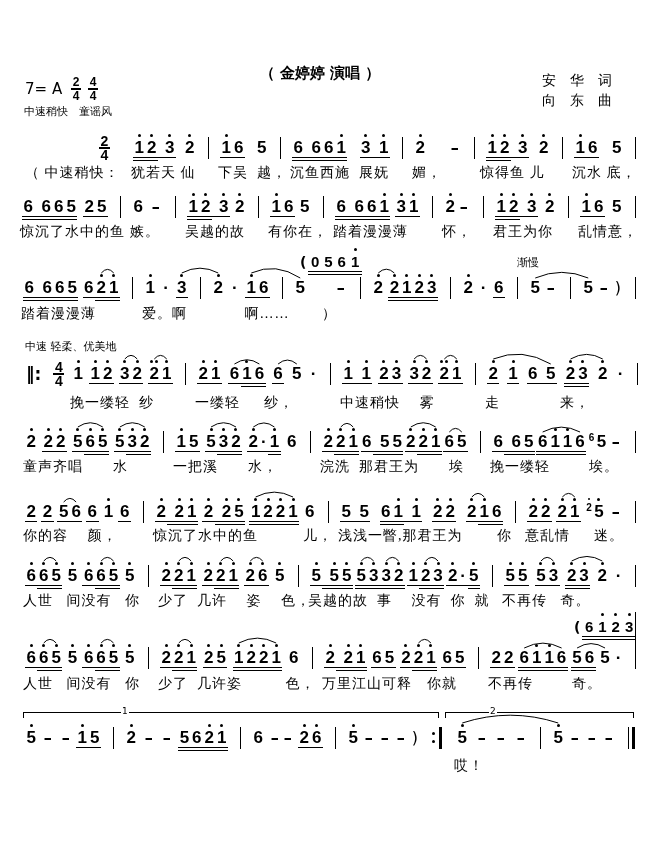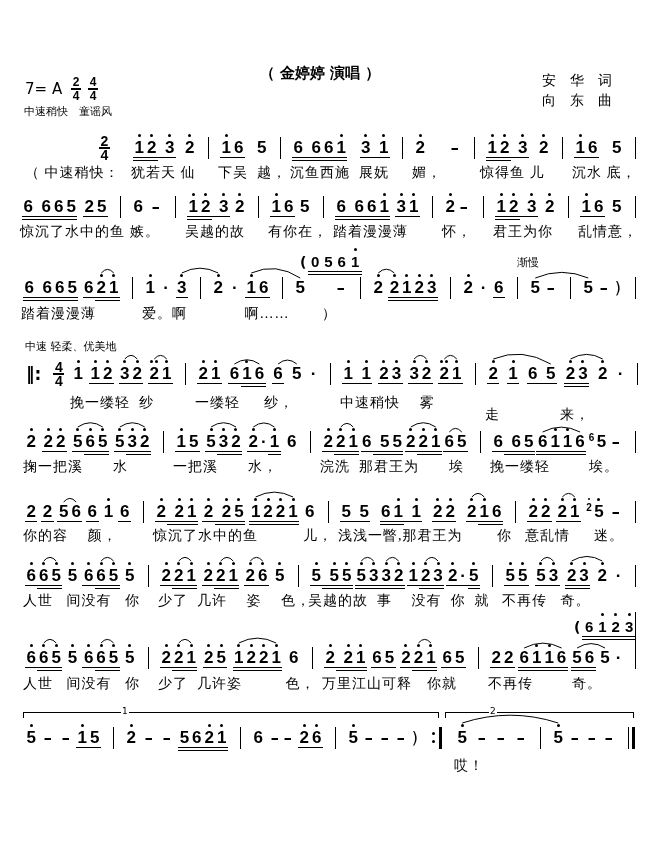--- a/index.html
+++ b/index.html
@@ -608,21 +608,21 @@
         </span>
         <span class="grp">
           <span class="nt"><span class="dg">2</span><span class="up" style="left: 1.5px; right: 1.5px;">
               <i></i>
             </span></span>
         </span>
         <span class="grp">
           <span class="nt"><span class="dg">·</span></span>
         </span>
       </div>
-      <div class="lyric" style="left: 485px; top: 394px; margin-top: 12px;">走　　　　来，</div>
+      <div class="lyric" style="left: 485px; top: 394px;">走　　　　来，</div>
       <div class="bar" style="left: 637px; top: 363px; height: 22px;"></div>
     </div>
     <div class="line">
       <div class="measure" style="left: 13px; width: 150px; top: 432px;">
         <span class="grp">
           <span class="nt"><span class="dg">2</span><span class="up" style="left: 1.5px; right: 1.5px;">
               <i></i>
             </span></span>
         </span>
         <span class="grp">
@@ -649,21 +649,21 @@
               <i></i>
             </span><i class="u u1"></i></span>
           <span class="nt"><span class="dg">3</span><span class="up" style="left: 1.5px; right: 1.5px;">
               <i></i>
             </span><i class="u u1"></i><i class="u u2"></i></span>
           <span class="nt"><span class="dg">2</span><span class="up" style="left: 1.5px; right: 1.5px;">
               <i></i>
             </span><i class="u u1"></i><i class="u u2"></i></span>
         </span>
       </div>
-      <div class="lyric" style="left: 23px; top: 458px;">掬一把溪　　水</div>
+      <div class="lyric" style="left: 23px; top: 458px;">童声齐唱　　水</div>
       <div class="bar" style="left: 163px; top: 431px; height: 22px;"></div>
       <div class="measure" style="left: 163px; width: 147px; top: 432px;">
         <span class="grp">
           <span class="nt"><span class="dg">1</span><span class="up" style="left: 1.5px; right: 1.5px;">
               <i></i>
             </span><i class="u u1"></i></span>
           <span class="nt"><span class="dg">5</span><i class="u u1"></i></span>
         </span>
         <span class="grp">
           <span class="nt"><span class="dg">5</span><span class="up" style="left: 1.5px; right: 1.5px;">

